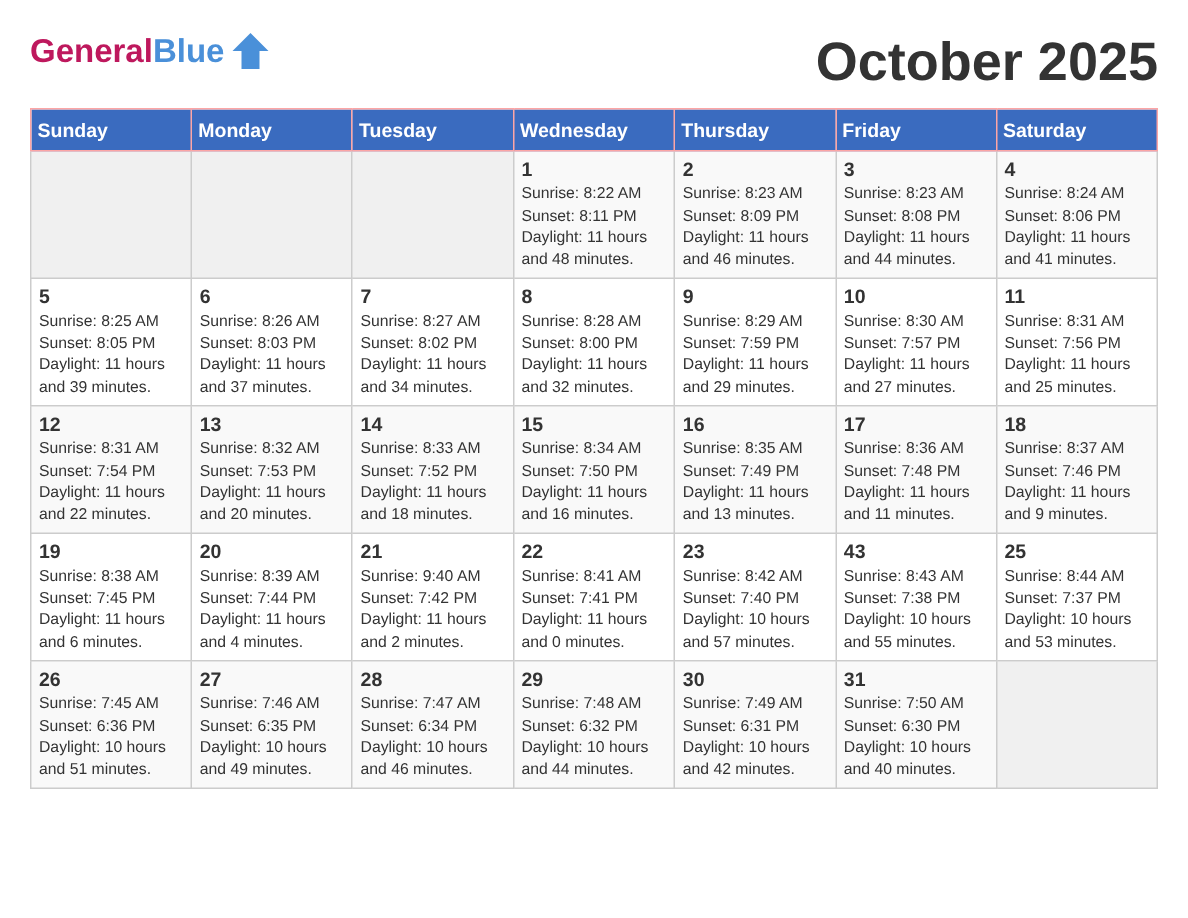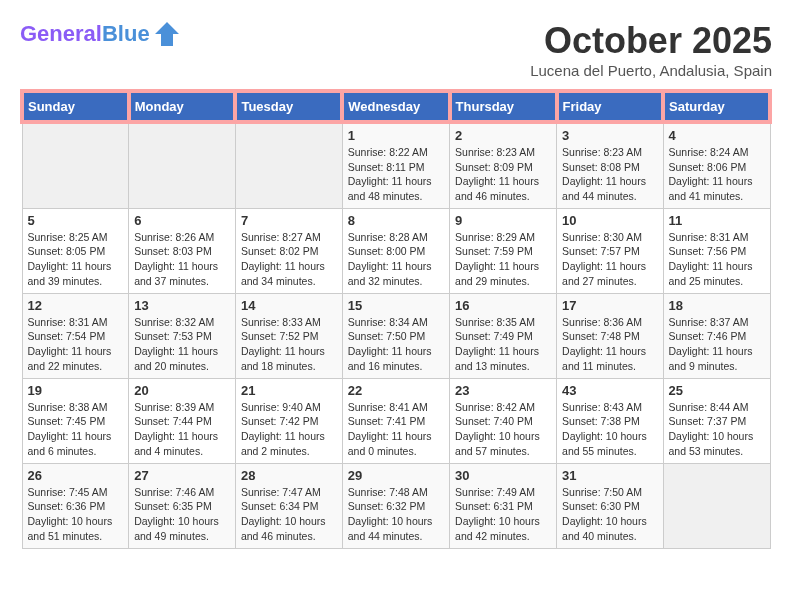--- a/index.html
+++ b/index.html
@@ -20,21 +20,21 @@
       display: flex;
       align-items: center;
     }
     .logo-text {
       font-size: 22px;
       font-weight: bold;
       color: #1a3a6b;
       line-height: 1.1;
     }
     .logo-text span {
-      color: #8b5cf6;
+      color: #be185d;
     }
     .title-section {
       text-align: right;
       margin-left: 24px;
     }
     .month-title {
       font-size: 36px;
       font-weight: bold;
       color: #333;
     }
@@ -47,21 +47,21 @@
       border-collapse: collapse;
       border: 1px solid #ccc;
     }
     .calendar th {
       background-color: #3a6bbf;
       color: #fff;
       font-size: 13px;
       font-weight: bold;
       padding: 6px 4px;
       text-align: left;
-      border: 4px solid #fca5a5;
+      border: 1px solid #fca5a5;
     }
     .calendar td {
       vertical-align: top;
       padding: 4px 5px;
       font-size: 11px;
       color: #333;
       border: 1px solid #ccc;
       width: 108px;
       height: 85px;
       background: #fff;
@@ -97,21 +97,20 @@
           <span>General</span><span style="color:#4a90d9">Blue</span>
         </div>
         <svg width="28" height="28" viewBox="0 0 28 28" style="margin-left:3px;">
           <polygon points="14,2 26,14 20,14 20,26 8,26 8,14 2,14" fill="#4a90d9"></polygon>
         </svg>
       </div>
     </div>
   </div>
   <div class="title-section">
     <div class="month-title">October 2025</div>
-    <div class="location-title">Lucena del Puerto, Andalusia, Spain</div>
   </div>
 </div>
 
 <table class="calendar">
   <thead>
     <tr>
     <th>Sunday</th>
         <th>Monday</th>
         <th>Tuesday</th>
         <th>Wednesday</th>

